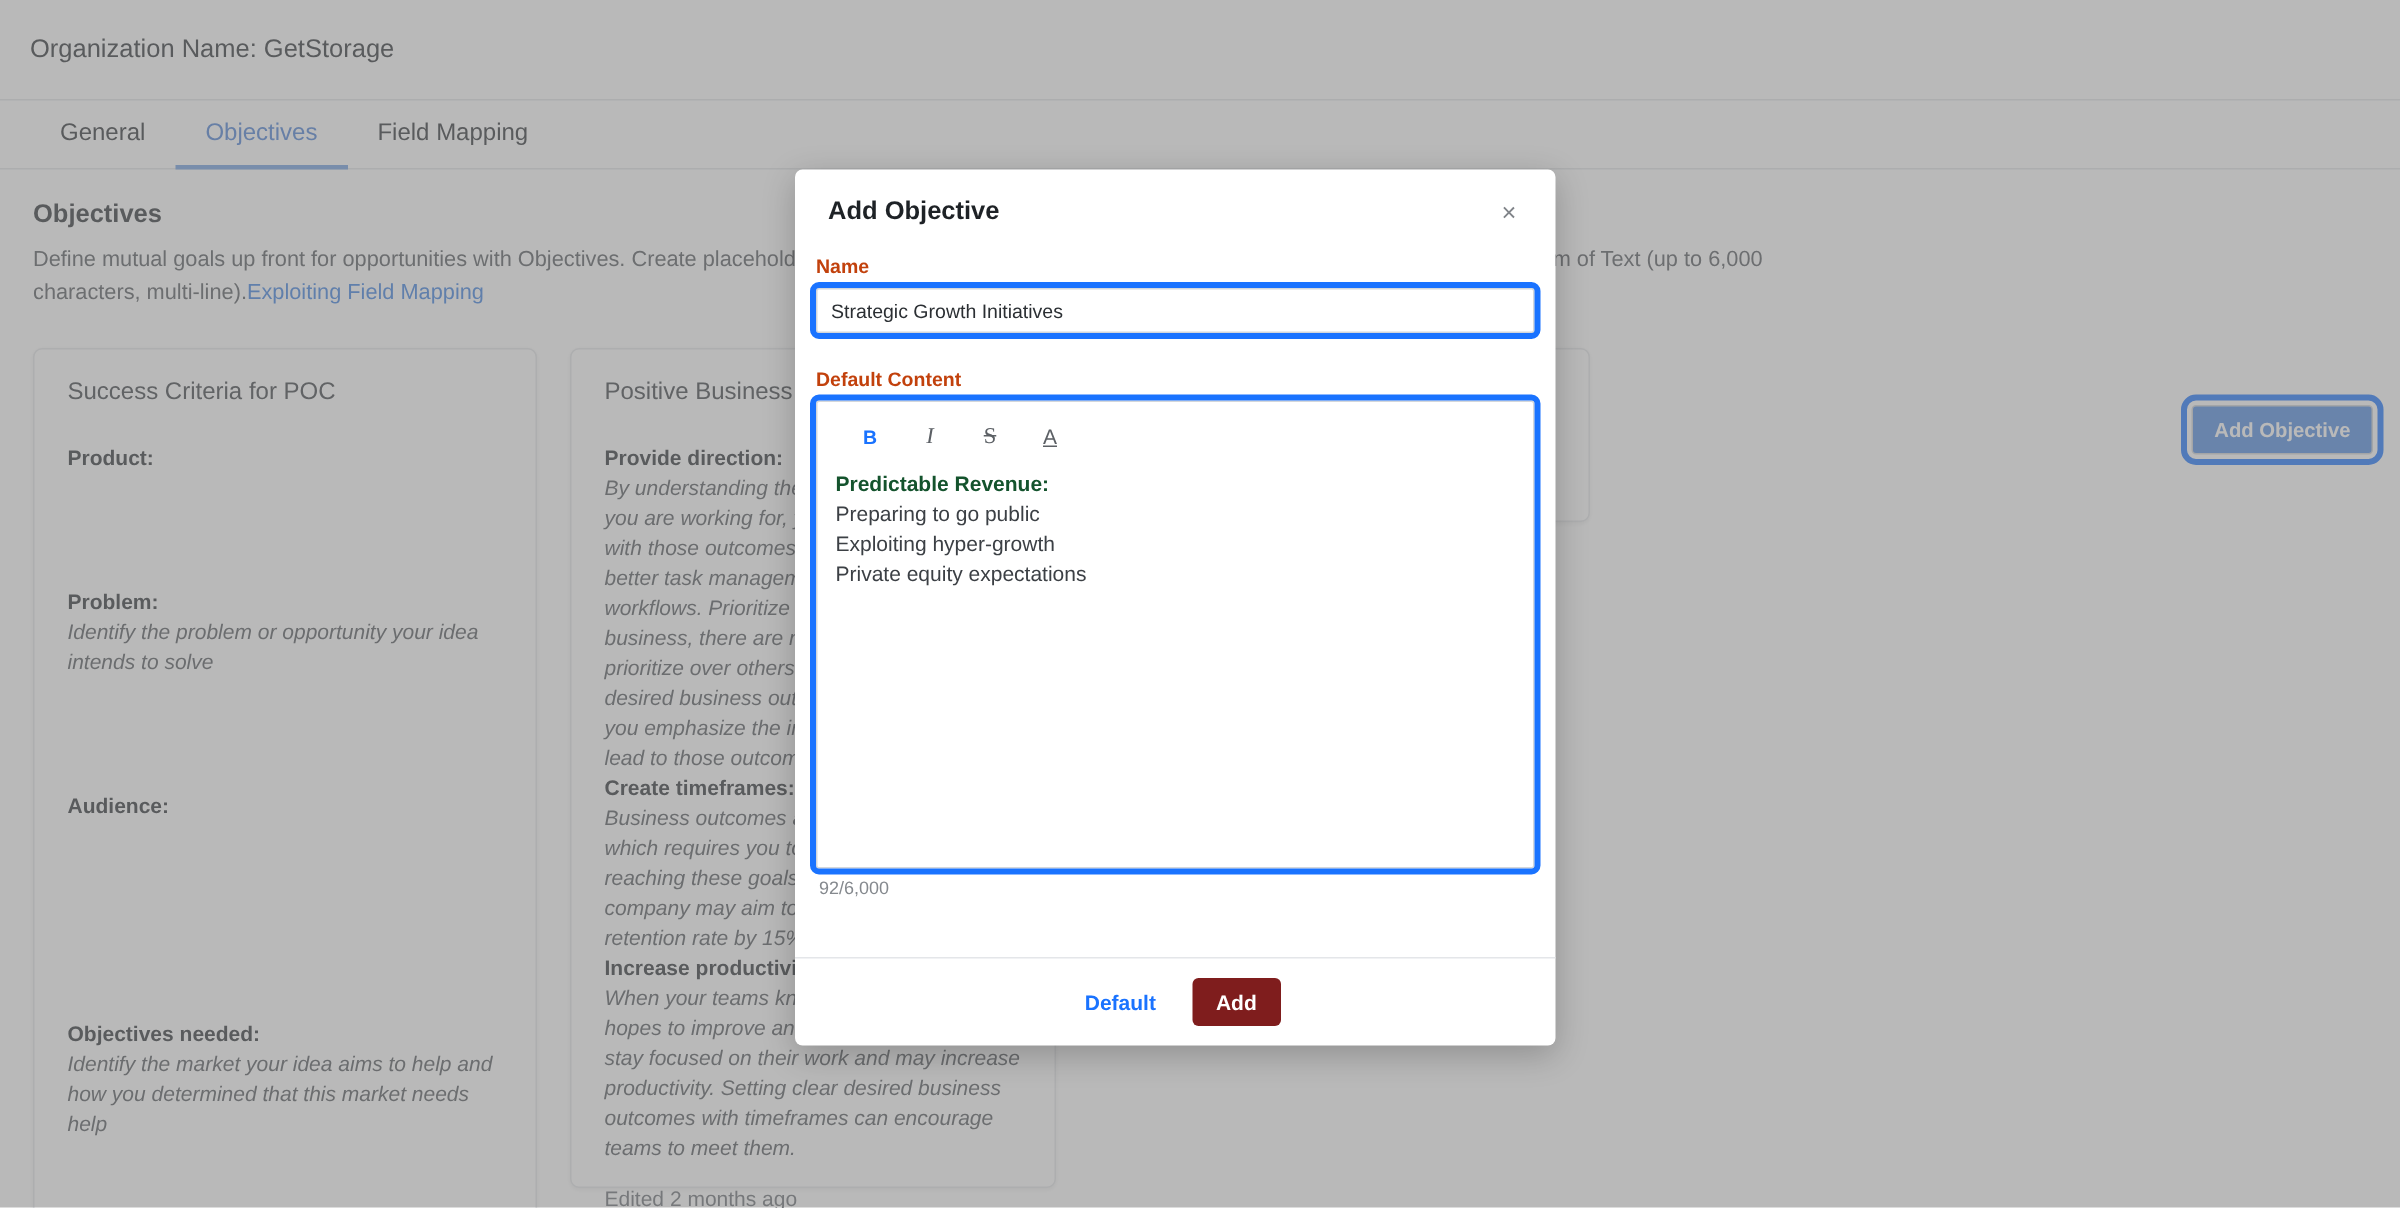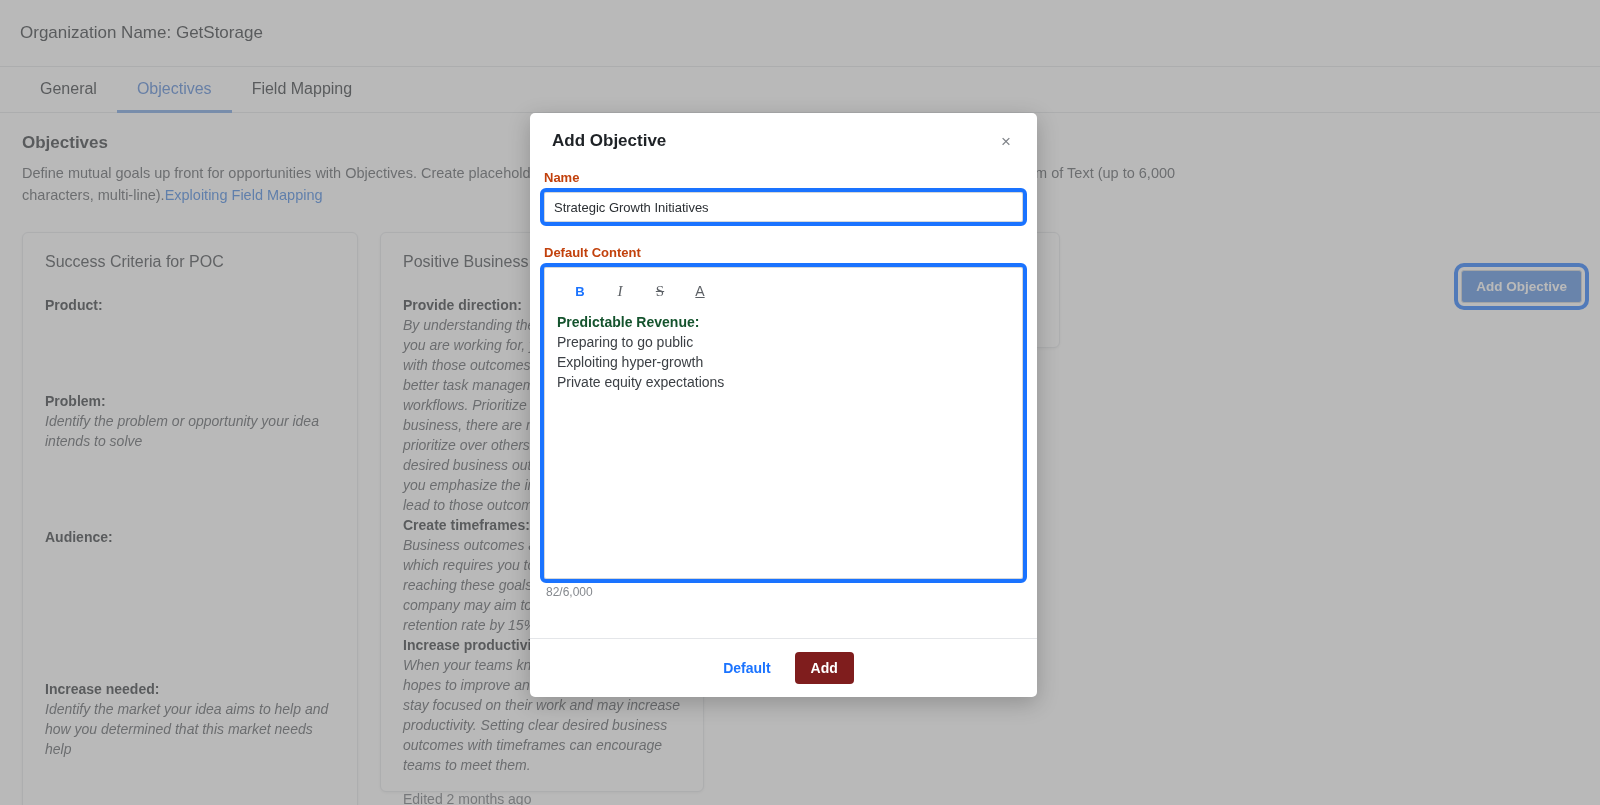--- a/index.html
+++ b/index.html
@@ -320,21 +320,21 @@
       <div class="card-title">Success Criteria for POC</div>
       <div class="card-body">
         <span class="lbl">Product:</span>
         <div class="gap-lg"></div>
         <span class="lbl">Problem:</span>
         <span class="ital">Identify the problem or opportunity your idea intends to solve</span>
         <div class="gap-lg"></div>
         <span class="lbl">Audience:</span>
         <div class="gap-lg"></div>
         <div class="gap-md"></div>
-        <span class="lbl">Increase needed:</span>
+        <span class="lbl">Objectives needed:</span>
         <span class="ital">Identify the market your idea aims to help and how you determined that this market needs help</span>
       </div>
     </div>
 
     <div class="card mid">
       <div class="card-title">Positive Business Outcomes</div>
       <div class="card-body">
         <span class="lbl">Provide direction:</span>
         <span class="ital">By understanding the business outcomes you are working for, you can make decisions with those outcomes in mind. This promotes better task management and simplifies workflows. Prioritize tasks: In every business, there are many tasks that you prioritize over others. By identifying your desired business outcomes ahead of time, you emphasize the importance of tasks that lead to those outcomes.</span>
         <span class="lbl">Create timeframes:</span>
@@ -380,21 +380,21 @@
           <button class="tb-btn underline">A</button>
         </div>
         <div class="editor-area">
           <div class="b">Predictable Revenue:</div>
           <div>Preparing to go public</div>
           <div>Exploiting hyper-growth</div>
           <div>Private equity expectations</div>
         </div>
       </div>
 
-      <div class="char-count">82/6,000</div>
+      <div class="char-count">92/6,000</div>
     </div>
 
     <div class="modal-footer">
       <button class="btn-cancel">Default</button>
       <button class="btn-add">Add</button>
     </div>
 
   </div>
 </div>
 

